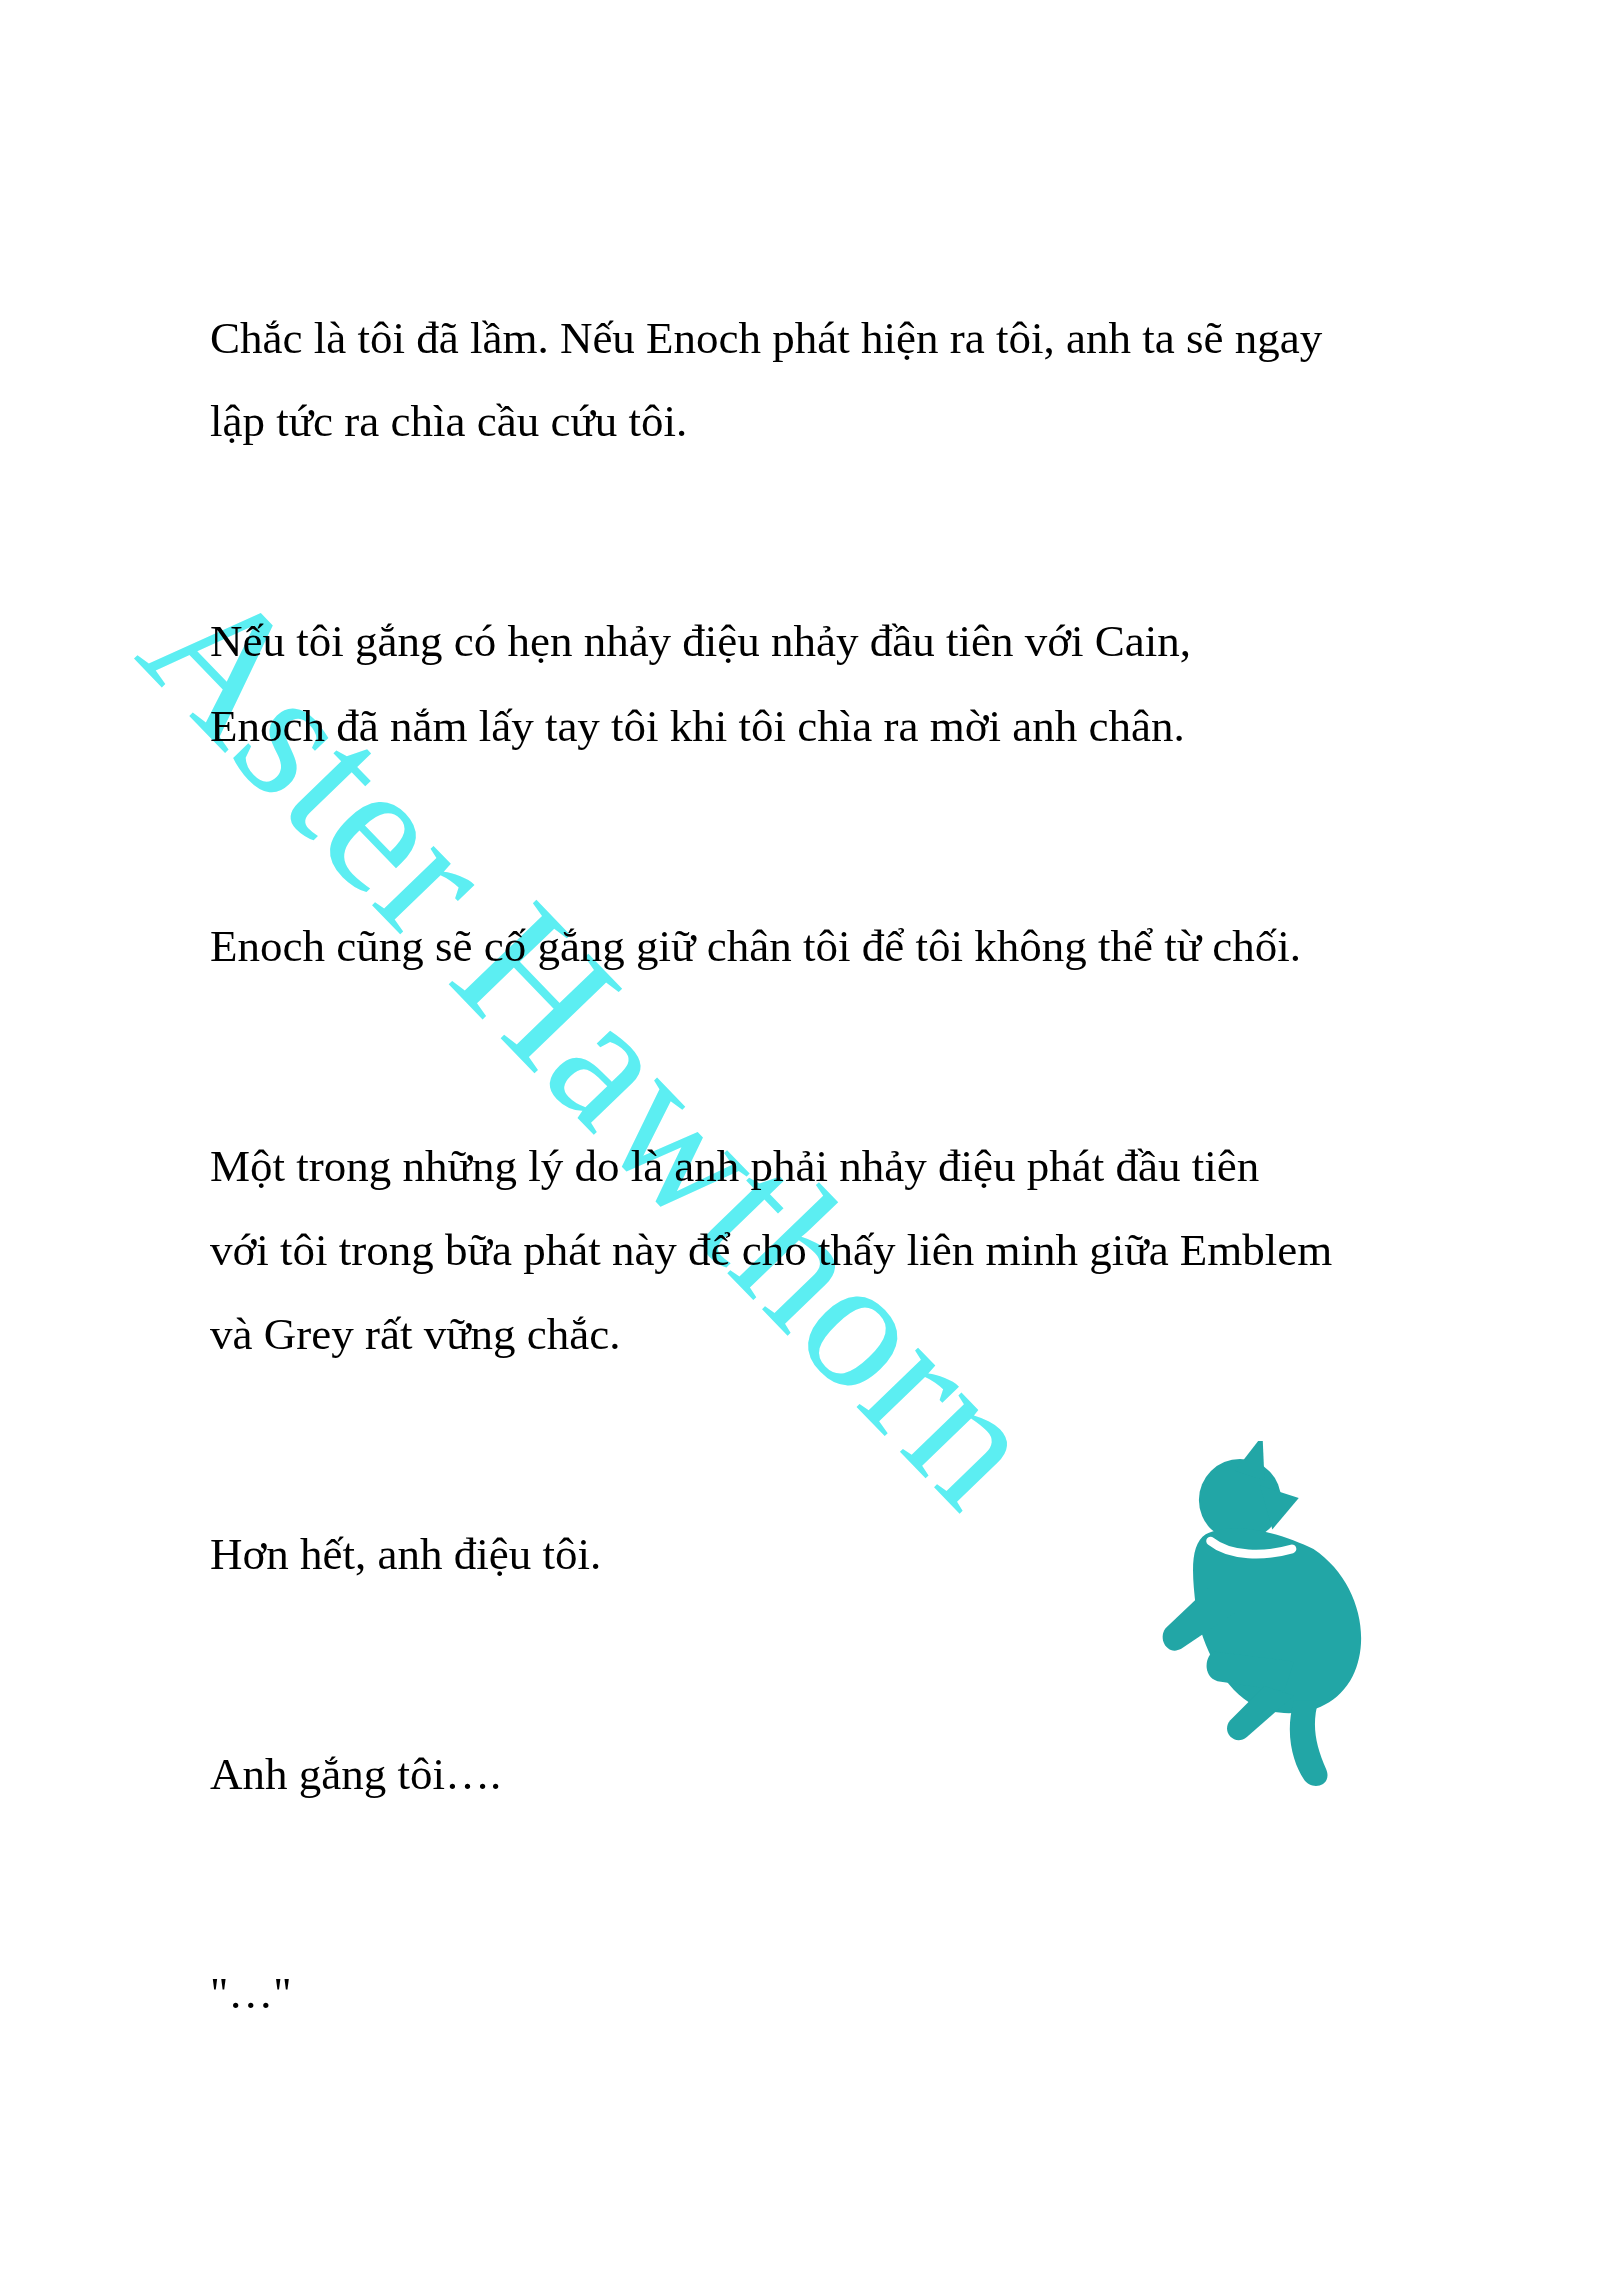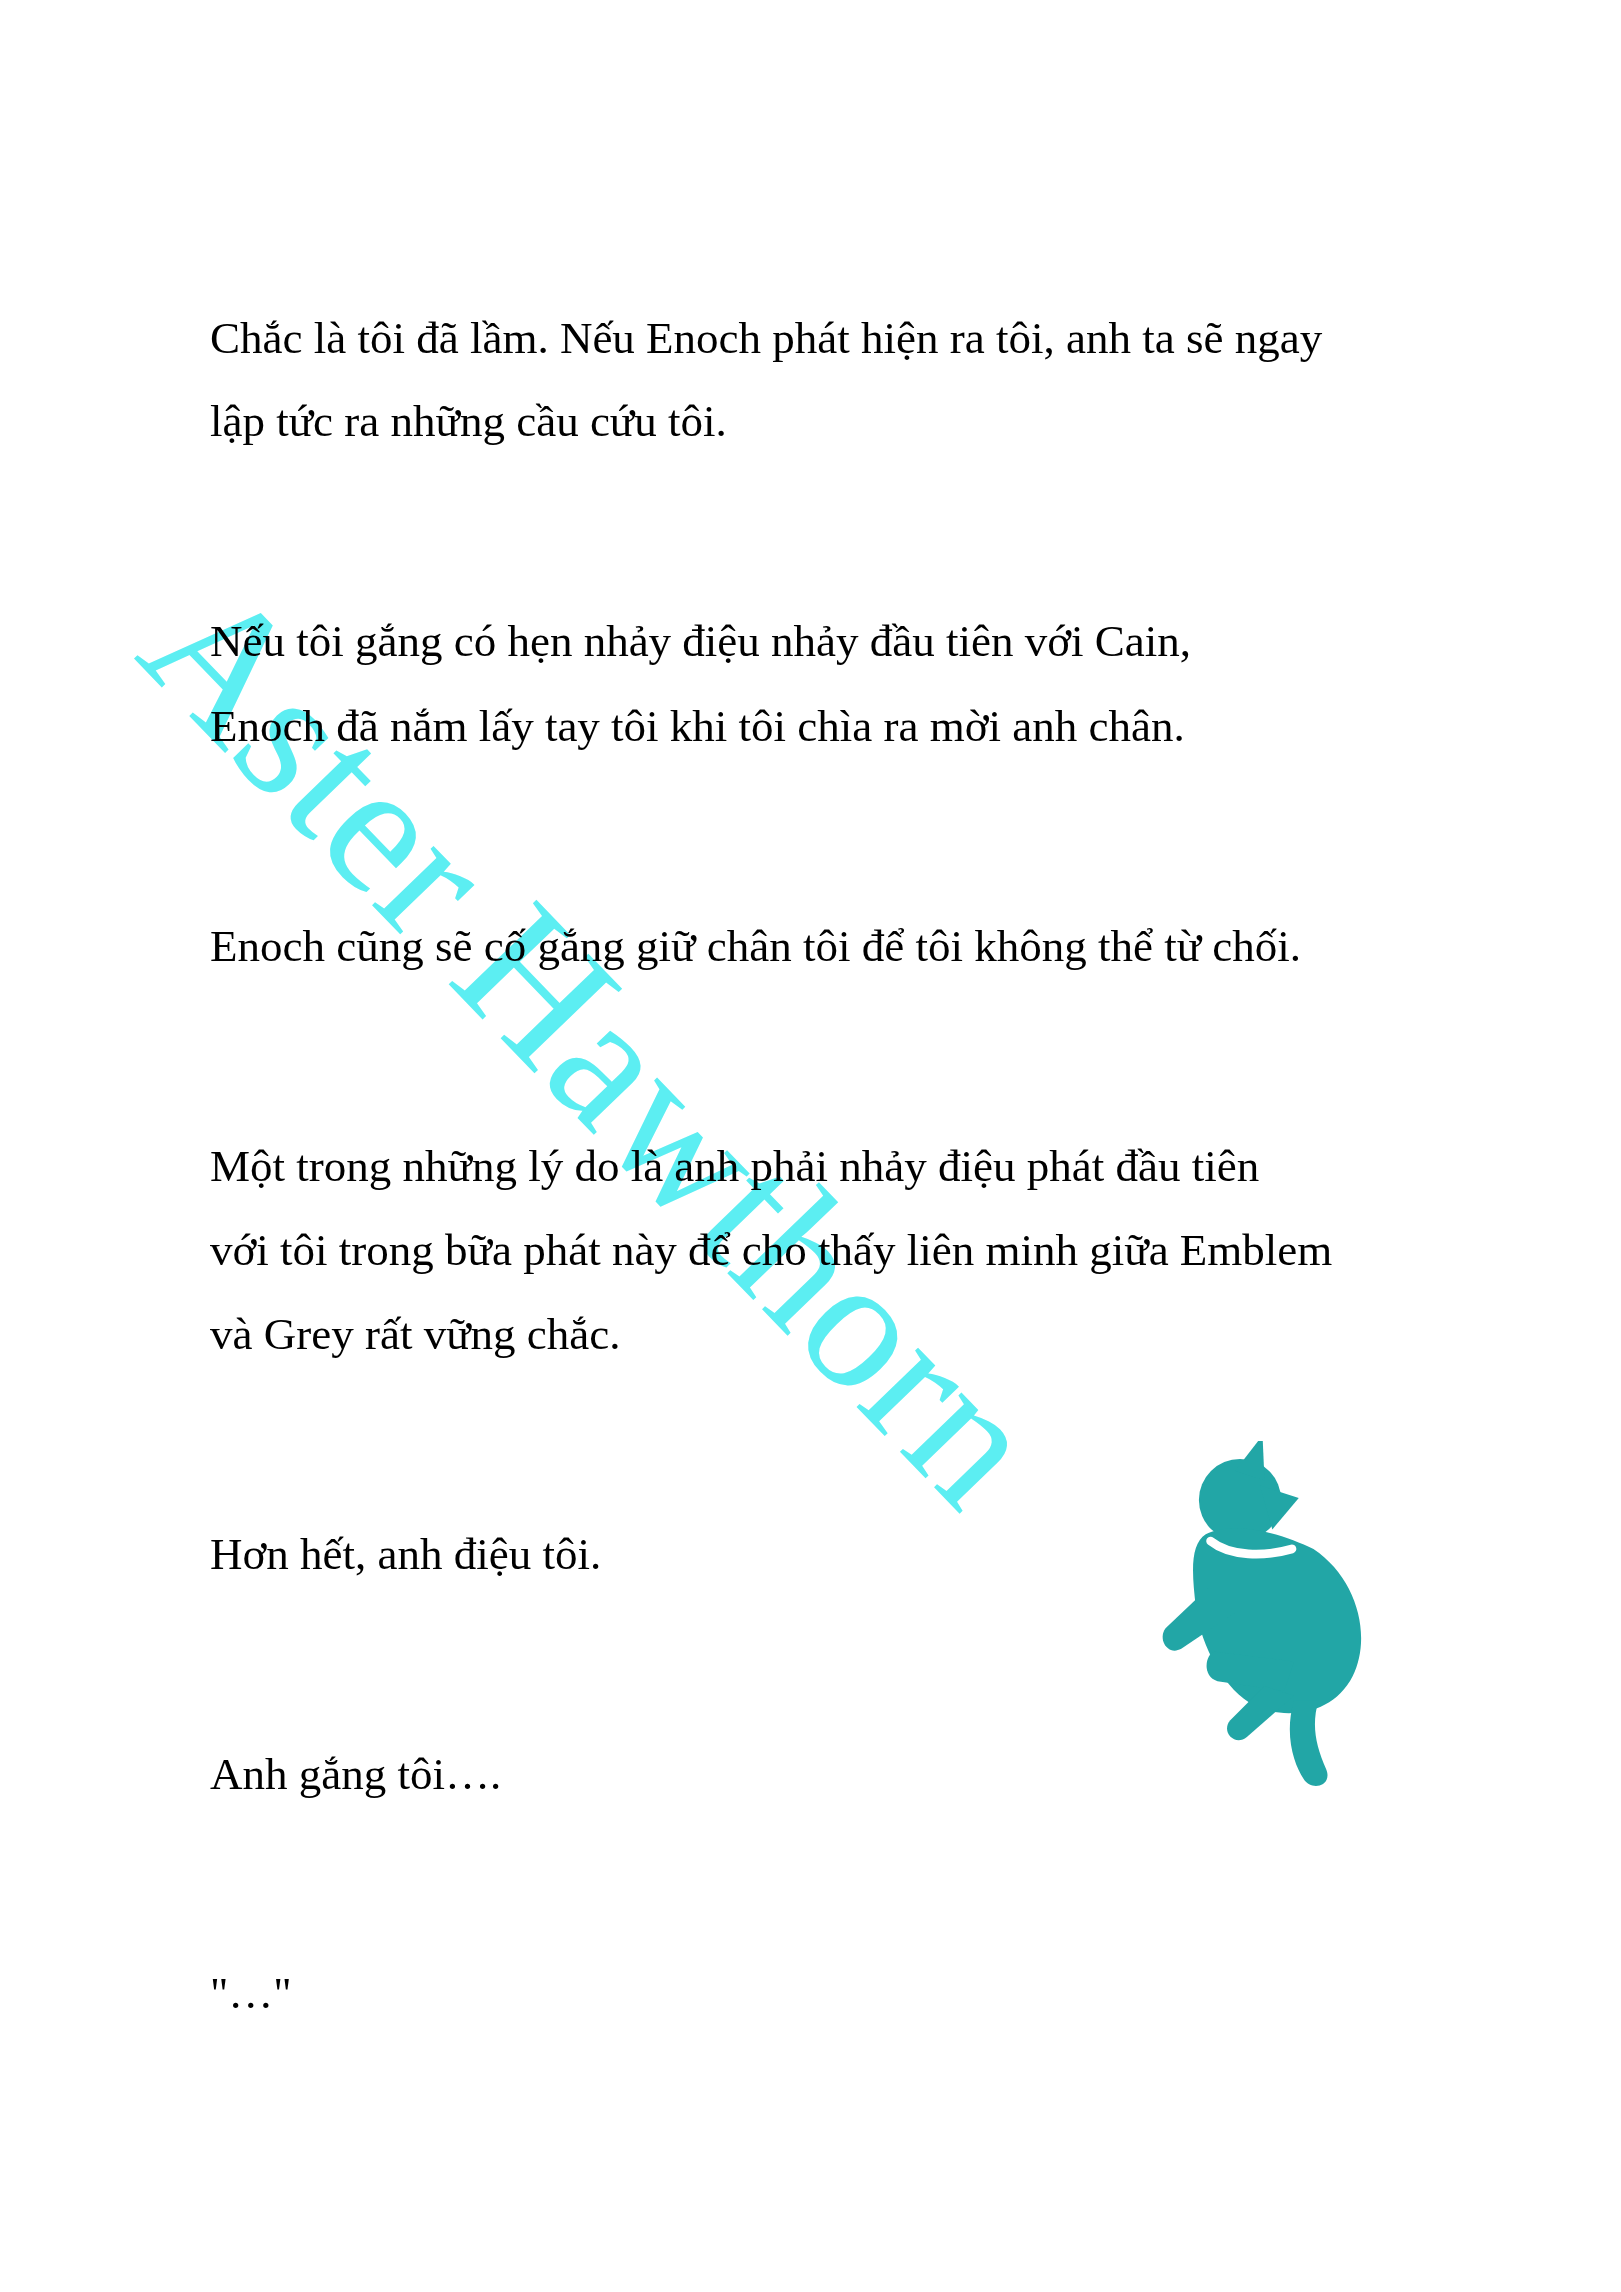--- a/index.html
+++ b/index.html
@@ -71,21 +71,21 @@
       <path d="M120,250 L85,285 C75,297 90,312 102,302 L150,260 Z"></path>
 
       <path d="M150,265 C140,300 150,330 160,345 C168,358 190,352 183,335 C172,310 168,290 175,265 Z"></path>
     </g>
 
     <path d="M65,102 C85,118 120,118 148,110" stroke="#ffffff" stroke-width="9" fill="none" stroke-linecap="round"></path>
   </svg>
 
   <div class="text-layer">
     <div class="line" style="top:316px">Chắc là tôi đã lầm. Nếu Enoch phát hiện ra tôi, anh ta sẽ ngay</div>
-    <div class="line" style="top:399px">lập tức ra những cầu cứu tôi.</div>
+    <div class="line" style="top:399px">lập tức ra chìa cầu cứu tôi.</div>
 
     <div class="line" style="top:619px">Nếu tôi gắng có hẹn nhảy điệu nhảy đầu tiên với Cain,</div>
     <div class="line" style="top:704px">Enoch đã nắm lấy tay tôi khi tôi chìa ra mời anh chân.</div>
 
     <div class="line" style="top:924px">Enoch cũng sẽ cố gắng giữ chân tôi để tôi không thể từ chối.</div>
 
     <div class="line" style="top:1144px">Một trong những lý do là anh phải nhảy điệu phát đầu tiên</div>
     <div class="line" style="top:1228px">với tôi trong bữa phát này để cho thấy liên minh giữa Emblem</div>
     <div class="line" style="top:1312px">và Grey rất vững chắc.</div>
 

